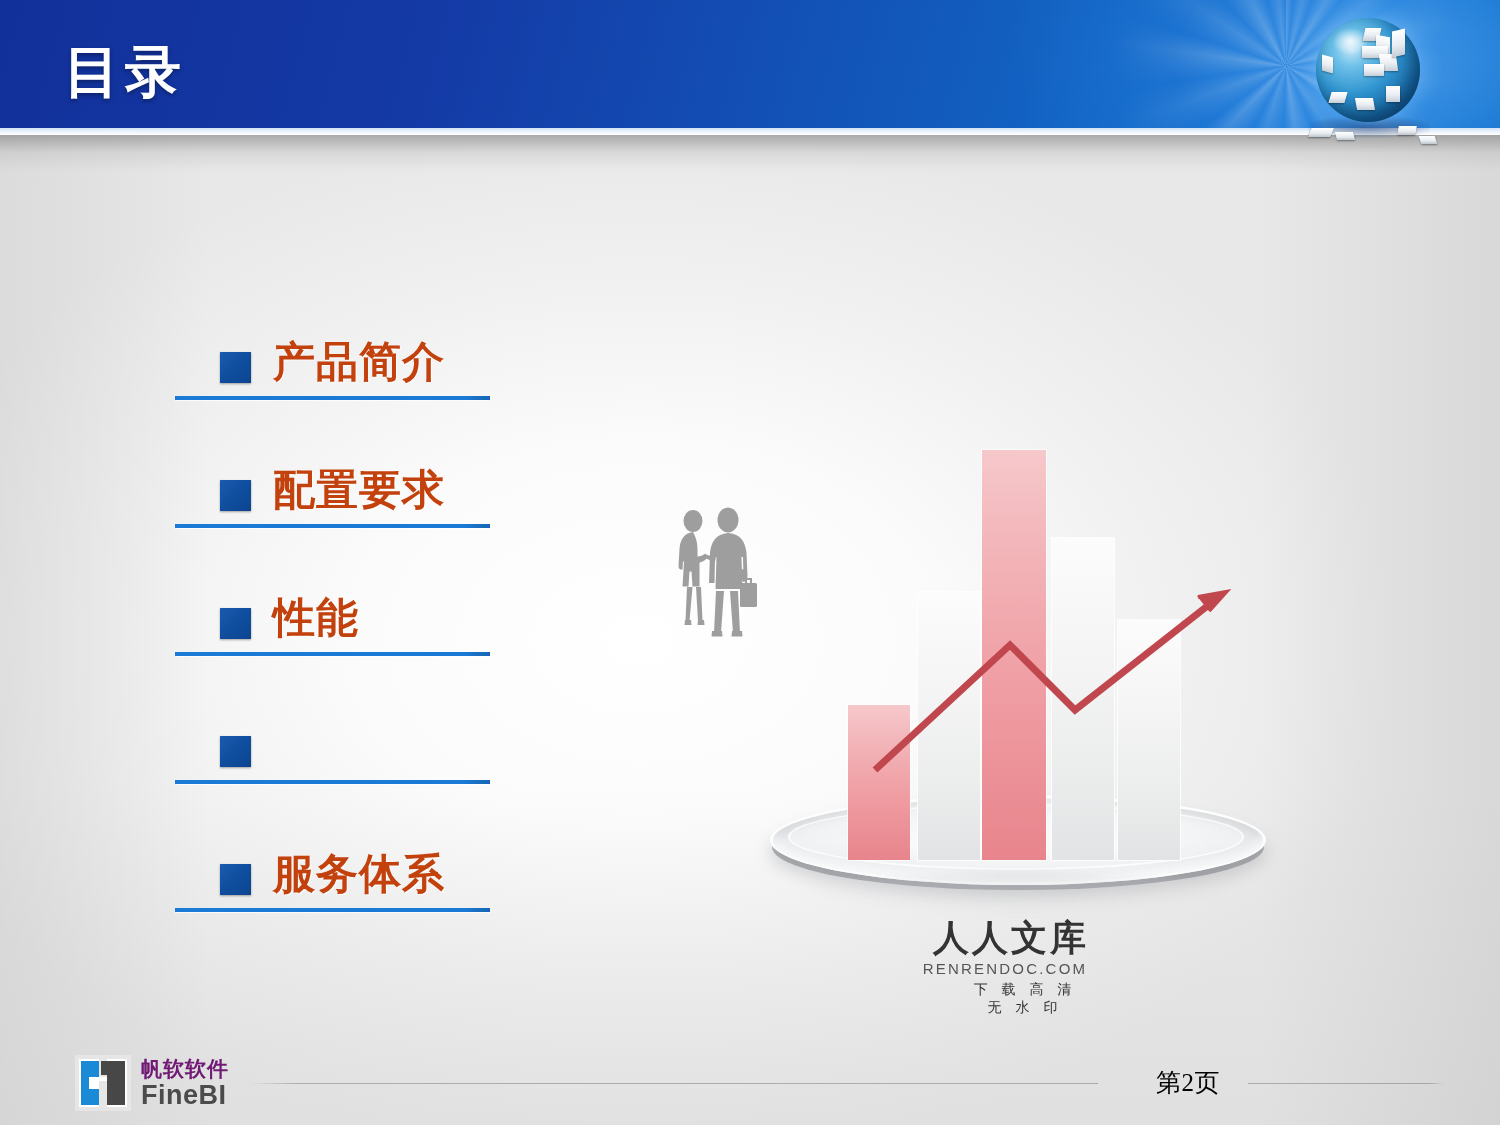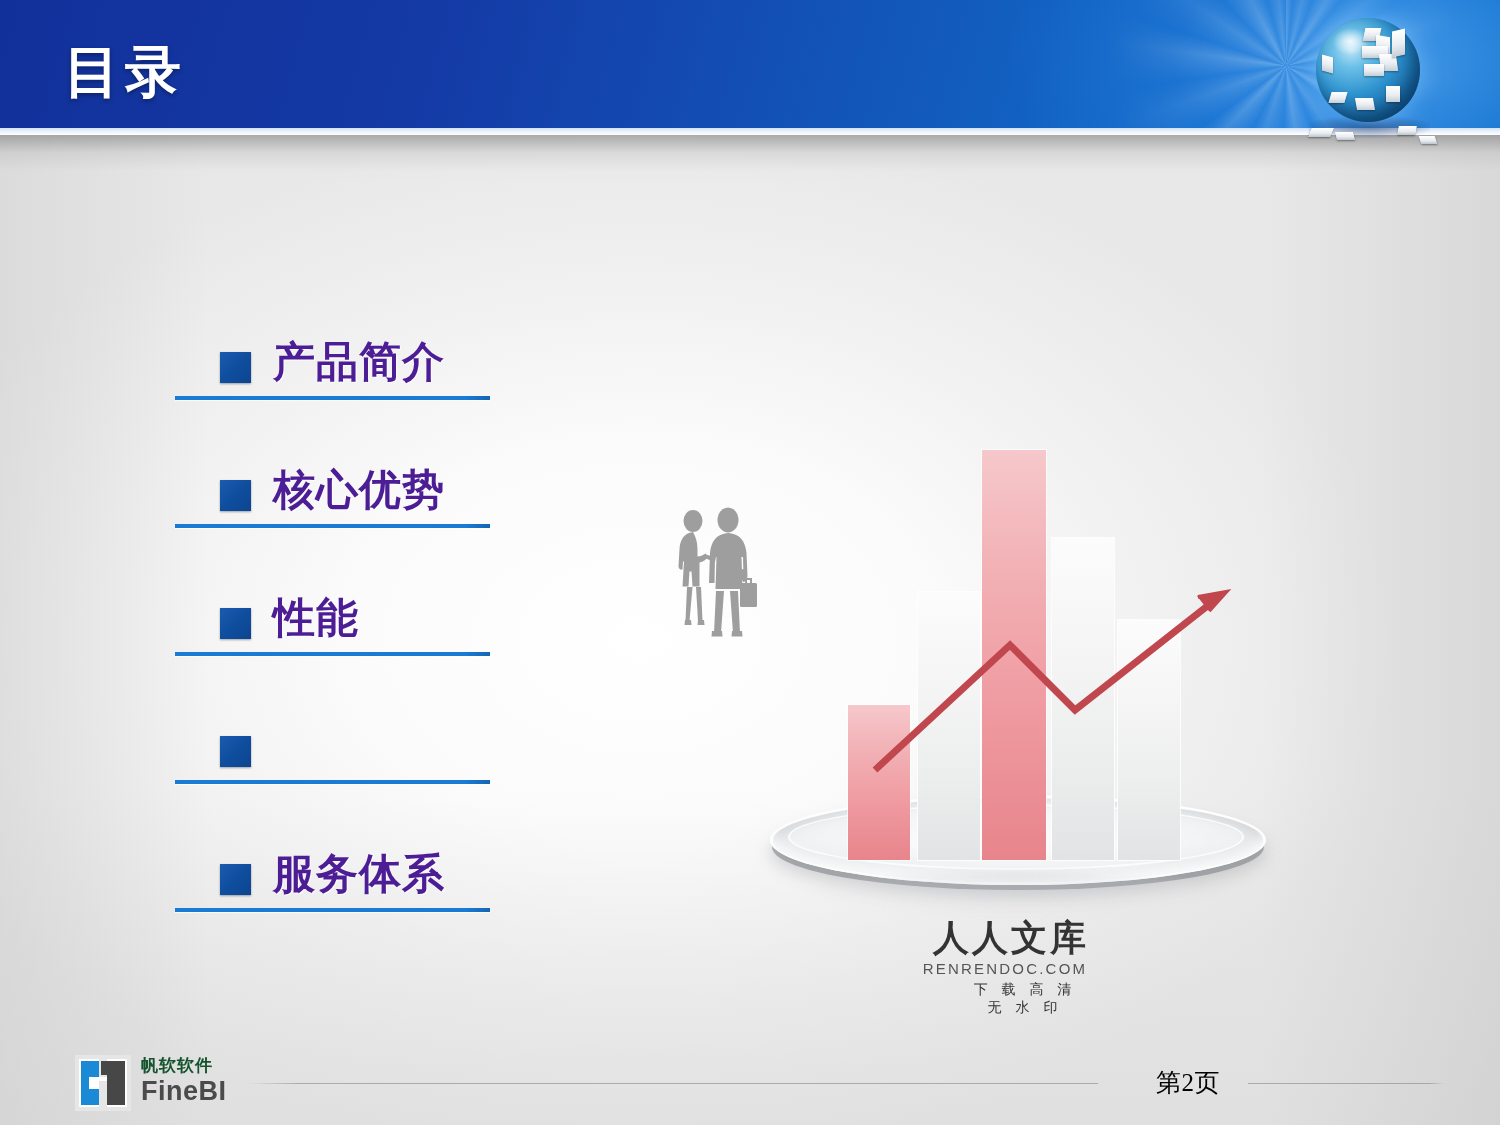--- a/index.html
+++ b/index.html
@@ -157,21 +157,21 @@
     height: 31px;
     background: linear-gradient(135deg, #1b5bb0 0%, #0f4e9e 50%, #0c4590 100%);
     box-shadow: 0 1px 2px rgba(0,0,0,0.35);
   }
   .item-label {
     position: absolute;
     left: 98px;
     top: 6px;
     font-size: 42px;
     font-weight: bold;
-    color: #4c1d95;
+    color: #c2410c;
     letter-spacing: 1px;
     line-height: 1.25;
     text-shadow: 1px 1px 1px rgba(255,255,255,0.9);
   }
   .item-rule {
     position: absolute;
     left: 0;
     top: 66px;
     width: 315px;
     height: 4px;
@@ -294,23 +294,23 @@
   .logo-mark {
     position: absolute;
     left: 0; top: 2px;
     width: 56px; height: 56px;
   }
   .logo-texts {
     position: absolute;
     left: 66px; top: 4px;
   }
   .logo-cn {
-    font-size: 17px;
+    font-size: 21px;
     font-weight: bold;
-    color: #14532d;
+    color: #701a75;
     letter-spacing: 1px;
     line-height: 1.1;
   }
   .logo-en {
     font-size: 27px;
     font-weight: bold;
     color: #4b4b4b;
     letter-spacing: 0.5px;
     line-height: 1.05;
     margin-top: 1px;
@@ -378,21 +378,21 @@
   <div class="menu">
 
     <div class="menu-item">
       <div class="bullet"></div>
       <div class="item-label">产品简介</div>
       <div class="item-rule"></div>
     </div>
 
     <div class="menu-item">
       <div class="bullet"></div>
-      <div class="item-label">核心优势</div>
+      <div class="item-label">配置要求</div>
       <div class="item-rule"></div>
     </div>
 
     <div class="menu-item">
       <div class="bullet"></div>
       <div class="item-label">性能</div>
       <div class="item-rule"></div>
     </div>
 
     <div class="menu-item">

